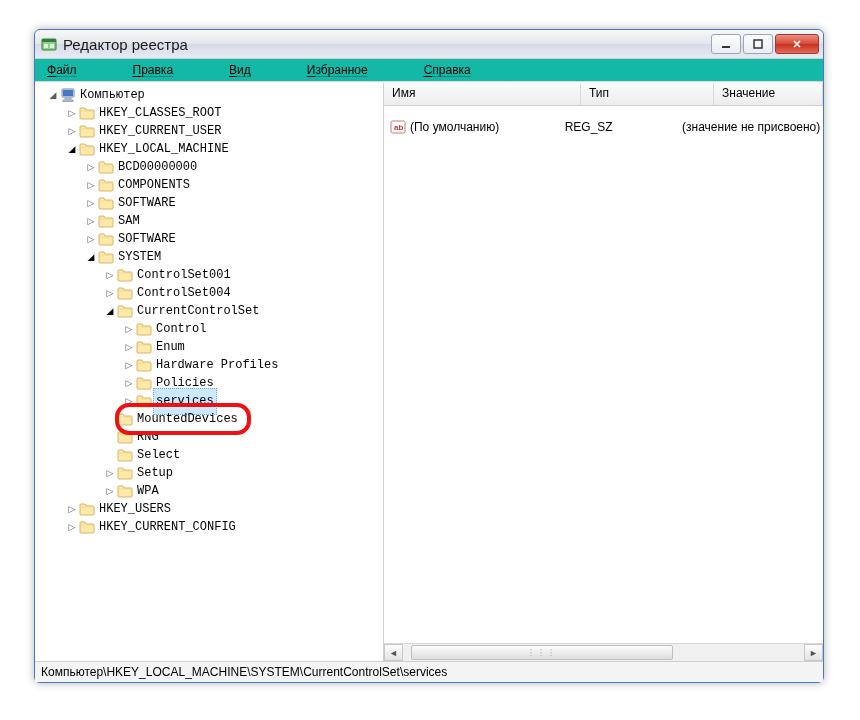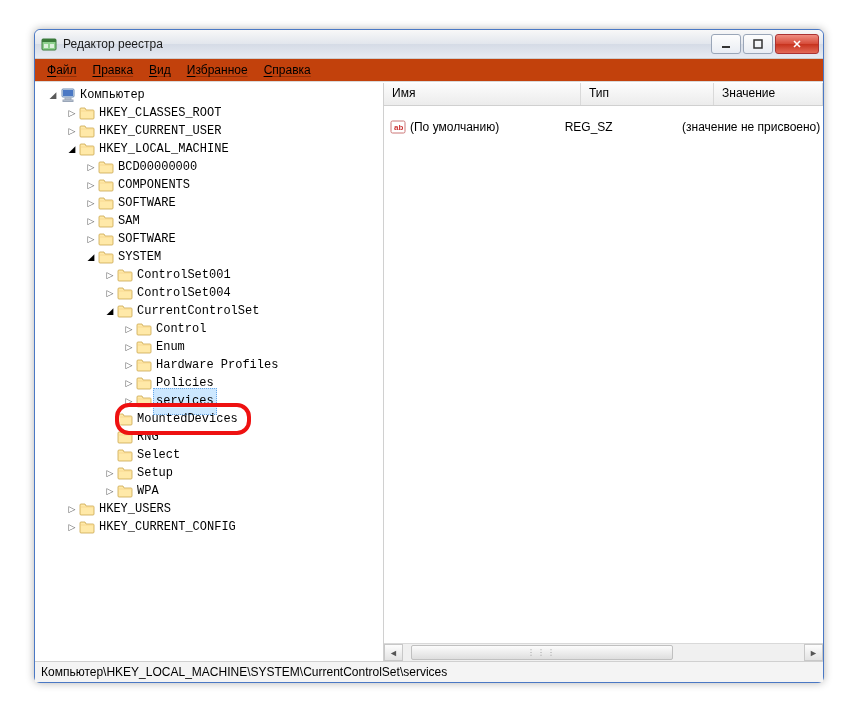--- a/index.html
+++ b/index.html
@@ -36,21 +36,21 @@
     padding: 0 4px 0 6px;
   }
   .titlebar .app-icon {
     width: 16px; height: 16px;
     margin-right: 6px;
     display: inline-block;
   }
   .titlebar .app-icon svg { display:block; }
   .titlebar .title {
     flex: 1;
-    font-size: 12px;
+    font-size: 15px;
     color: #1a1a1a;
   }
   .win-buttons { display:flex; gap:2px; }
   .win-btn {
     width: 28px; height: 18px;
     border: 1px solid #9aa6b8;
     border-radius: 3px;
     background: linear-gradient(#fdfdfd,#e9edf3);
     display:flex; align-items:center; justify-content:center;
     font-size:10px;
@@ -58,25 +58,26 @@
   }
   .win-btn.close {
     background: linear-gradient(#f08e82,#d64c3a 49%,#c7321d 51%,#e36a57);
     border-color:#a33;
     color:#fff;
     font-weight:bold;
     width:42px;
   }
   .menubar {
     height: 22px;
-    background:#c2410c;
+    background:#14b8a6;
     border-bottom:1px solid #d9d9d9;
     display:flex;
     align-items:center;
     padding: 0 4px;
+    gap: 40px;
   }
   .menubar .menu-item {
     padding: 2px 8px;
     text-decoration: underline;
     text-decoration-color: rgba(0,0,0,0.25);
     text-underline-offset: 2px;
   }
   .menubar .menu-item:first-letter { text-decoration: underline; }
   .body-area {
     flex:1;

